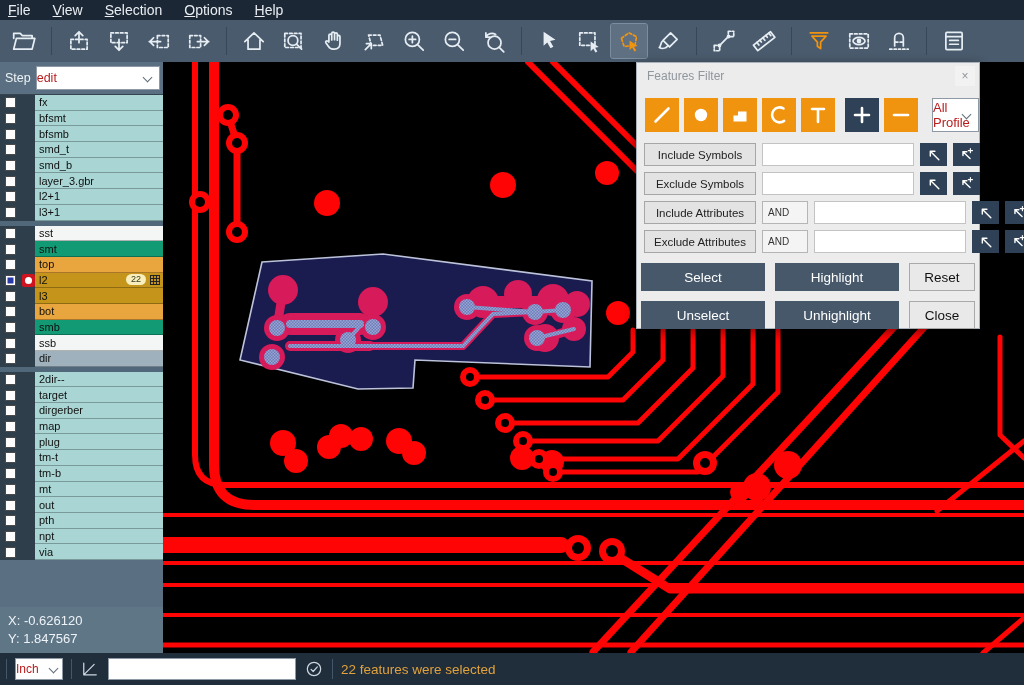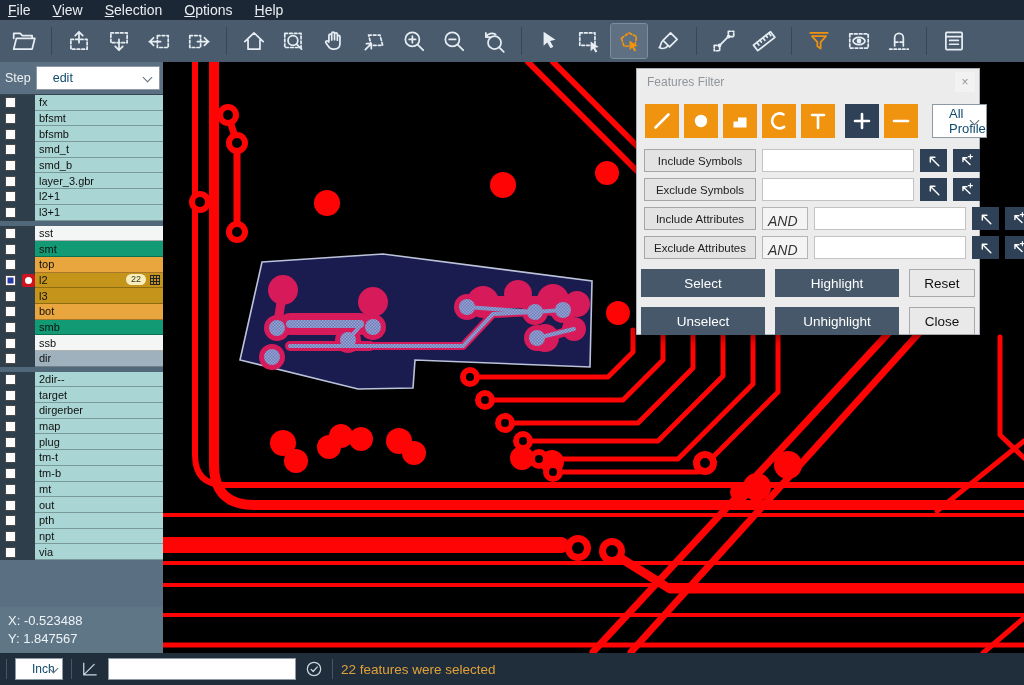--- a/index.html
+++ b/index.html
@@ -25,21 +25,21 @@
   .ticon { stroke:currentColor; fill:none; stroke-width:1.6; stroke-linecap:round; stroke-linejoin:round; }
 
   
   .main { flex:1; display:flex; min-height:0; }
 
   
   .sidebar { width:163px; flex:none; background:var(--sidebar_bg); display:flex; flex-direction:column; }
   .steprow { height:32px; display:flex; align-items:center; padding:0 3px 0 5px; gap:5px; flex:none; }
   .steplabel { color:#eef2f6; font-size:12.5px; }
   .selectbox { background:#fff; border:1px solid #8d9aa5; height:24px; display:flex;
-    align-items:center; font-size:12.5px; color:#0c4a6e; padding-left:16px; position:relative; }
+    align-items:center; font-size:12.5px; color:#b91c1c; padding-left:0; position:relative; }
   .selectbox .chev { width:7px; height:7px; border-right:1.6px solid #5f6d79; border-bottom:1.6px solid #5f6d79;
     transform:rotate(45deg); position:absolute; right:8px; top:7px; }
   .step-select { flex:1; }
   .layers { flex:none; background:#35434f; padding-top:1px; }
   .lrow { height:15.7px; display:flex; align-items:stretch; }
   .cbcell { width:21px; flex:none; background:var(--checkbox_col_bg); display:flex; align-items:center; justify-content:center; }
   .cb { width:11px; height:11px; background:#fdfdfd; border:1px solid #4a4a4a; }
   .cb.on { background:#2939a8; box-shadow:inset 0 0 0 1.5px #fff; }
   .indcell { width:14px; flex:none; background:var(--checkbox_col_bg); display:flex; align-items:center; justify-content:center; }
   .ind { width:13px; height:13px; background:#cf1420; border-radius:2px; display:flex; align-items:center; justify-content:center; }
@@ -57,41 +57,41 @@
   .gridicon svg{ width:10px; height:10px; stroke:#222; stroke-width:1; fill:none; }
   .side-spacer { flex:1; }
   .coords { flex:none; height:46px; background:var(--coord_panel); padding:5px 8px; }
   .coords div { color:#eef3f7; font-size:13px; line-height:18px; }
 
   
   .canvas-wrap { flex:1; position:relative; background:#000; }
   .pcb { position:absolute; left:0; top:0; }
 
   
-  .dialog { position:absolute; left:473px; top:6px; width:344px; height:267px;
+  .dialog { position:absolute; left:473px; top:0; width:344px; height:267px;
     background:var(--dialog_bg); border:1px solid #a9b2ba; box-shadow:0 3px 10px rgba(0,0,0,.45); }
   .dtitle { height:26px; display:flex; align-items:center; padding-left:10px; position:relative; }
   .dtitle span { color:#8f969c; font-size:12px; }
   .dclose { position:absolute; right:4px; top:3px; width:20px; height:20px; background:#f2f2f2;
     color:#c3c8cc; font-size:13px; display:flex; align-items:center; justify-content:center; }
   .shaperow { display:flex; align-items:center; padding-left:8px; margin-top:9px; height:34px; }
   .sbtn { width:34px; height:34px; flex:none; display:flex; align-items:center; justify-content:center;
     background:var(--accent_orange); color:#fff; margin-right:5px; }
   .sbtn svg { width:24px; height:24px; }
   .sbtn.dark { background:var(--dialog_dark_btn); }
   .sbtn.gapL { margin-left:5px; }
   .profile-select { width:93px; height:34px; margin-left:9px; font-size:13px; }
   .profile-select .chev { top:12px; }
   .dicon { stroke:currentColor; fill:none; stroke-width:2.6; stroke-linecap:round; stroke-linejoin:round; }
   .filters { margin-top:11px; display:flex; flex-direction:column; gap:6px; padding:0 7px; }
   .frow { height:23px; display:flex; align-items:center; gap:6px; }
   .flabel { width:112px; height:23px; flex:none; background:#e3e3e3; border:1px solid #a6a6a6;
     font-size:11.5px; color:#222; display:flex; align-items:center; justify-content:center; }
   .fop { width:46px; height:23px; flex:none; background:#f4f4f4; border:1px solid #b5b5b5;
-    font-size:14px; color:#333; display:flex; align-items:flex-end; padding-left:5px; position:relative;font-style:italic; }
+    font-size:10px; color:#333; display:flex; align-items:center; padding-left:5px; position:relative; }
   .fop .chev { width:6px; height:6px; right:5px; top:6px; }
   .finput { flex:1; height:23px; background:#fff; border:1px solid #c3c3c3; font-size:11px; padding:0 4px;
     font-family:"Liberation Sans",sans-serif; }
   .fbtn { width:27px; height:23px; flex:none; background:var(--dialog_dark_btn); color:#fff;
     display:flex; align-items:center; justify-content:center; }
   .fbtn svg { width:17px; height:17px; stroke-width:2; }
   .actions { margin-top:10px; padding:0 4px; display:grid; grid-template-columns:124px 124px 1fr;
     grid-auto-rows:28px; gap:10px; }
   .abtn { display:flex; align-items:center; justify-content:center; font-size:13.5px; }
   .abtn.dark { background:var(--dialog_action_btn); color:#fff; }
@@ -542,21 +542,21 @@
               <div class="cb"></div>
             </div>
             <div class="indcell"></div>
             <div class="llabel c-teal">
               <span class="lname">via</span>
             </div>
           </div>
         </div>
       <div class="side-spacer"></div>
       <div class="coords">
-        <div>X: -0.523488</div>
+        <div>X: -0.626120</div>
         <div>Y: 1.847567</div>
       </div>
     </div>
 
     <div class="canvas-wrap">
       <svg class="pcb" width="861" height="591" viewBox="0 0 861 591">
         <defs>
           <pattern id="dith" width="3" height="3" patternUnits="userSpaceOnUse">
             <rect width="3" height="3" fill="#6d7cba"></rect>
             <rect width="1.5" height="1.5" fill="#9aa6d2"></rect>

